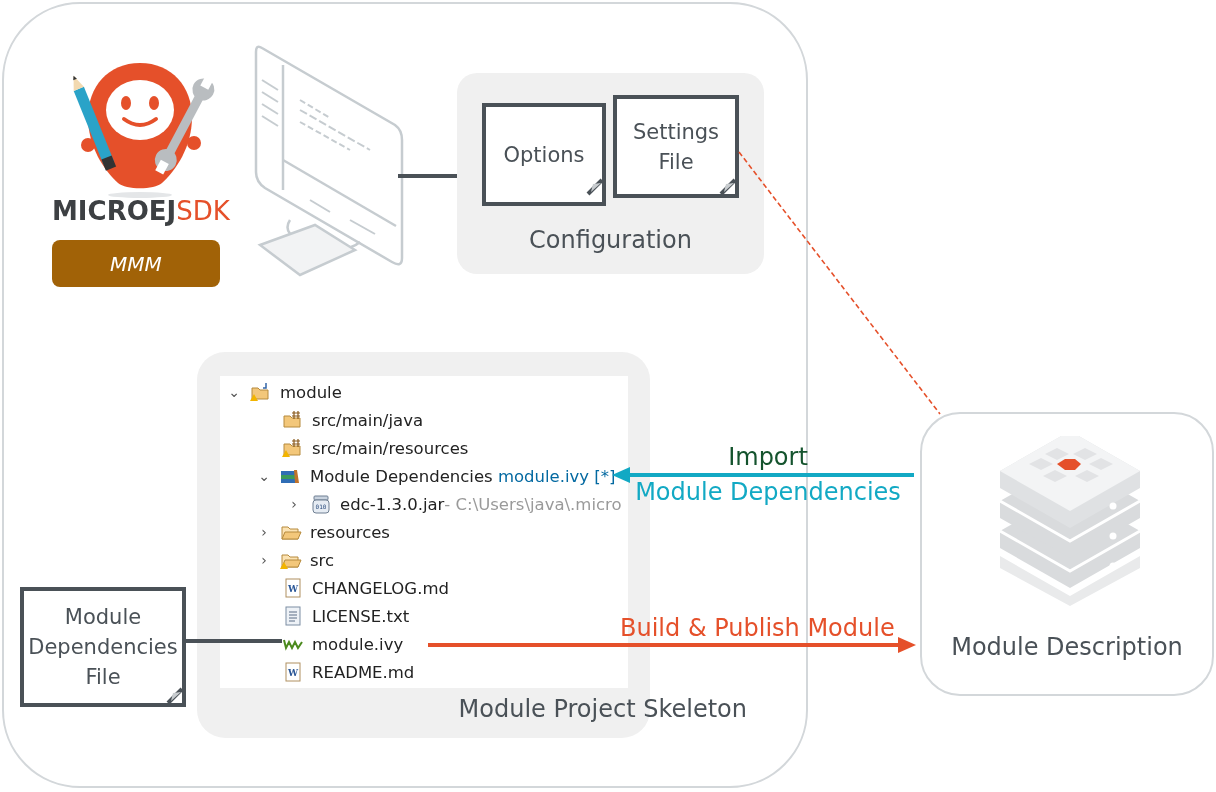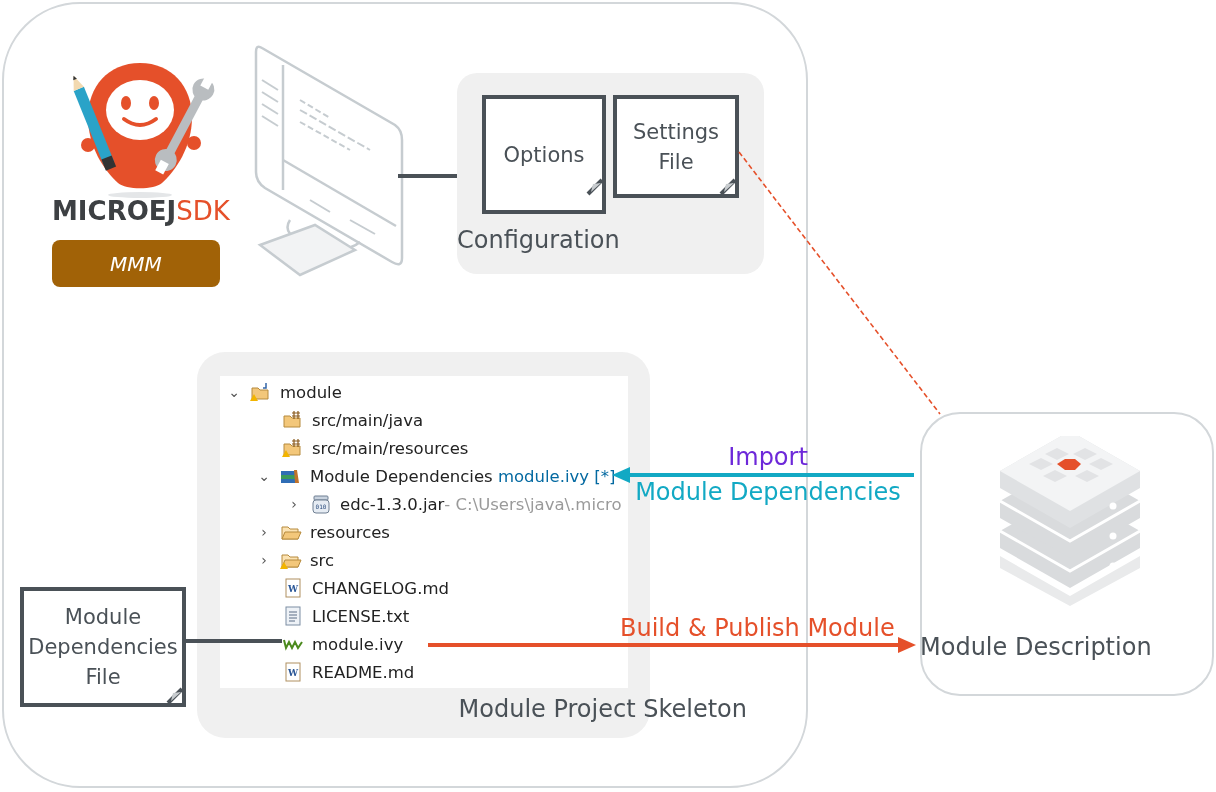--- a/index.html
+++ b/index.html
@@ -4,21 +4,21 @@
 <style>
   html,body{margin:0;padding:0;background:#fff;}
   body{width:1216px;height:792px;position:relative;overflow:hidden;font-family:"DejaVu Sans",sans-serif;color:#4a5157;}
   .abs{position:absolute;}
   #main-frame{left:2px;top:2px;width:806px;height:786px;border:2px solid #d3d7da;border-radius:78px;box-sizing:border-box;}
   #repo-box{left:920px;top:412px;width:294px;height:284px;border:2px solid #d3d7da;border-radius:40px;box-sizing:border-box;background:#fff;}
   #config-panel{left:457px;top:73px;width:307px;height:201px;background:#f0f0f0;border-radius:20px;}
   #skeleton-panel{left:197px;top:352px;width:453px;height:386px;background:#f0f0f0;border-radius:28px;}
   #tree-area{left:220px;top:376px;width:408px;height:312px;background:#fff;}
   .doc{background:#fff;border:4px solid #4a5157;box-sizing:border-box;display:flex;align-items:center;justify-content:center;text-align:center;font-size:21px;line-height:30px;color:#4a5157;}
-  .panel-label{font-size:24px;color:#4a5157;}
+  .panel-label{font-size:24px;color:#4a5157;text-align:center;}
   .tree-row{position:absolute;height:28px;display:flex;align-items:center;font-size:16.5px;color:#222;white-space:nowrap;}
   .tree-row .chev{width:16px;text-align:center;color:#555;font-size:14px;margin-right:8px;}
   .tree-row .ico{width:22px;height:20px;margin-right:8px;display:inline-block;}
   .muted{color:#9a9a9a;}
   .ivy-hint{color:#0369a1;}
   .mmm{left:52px;top:240px;width:168px;height:47px;background:#a16207;border-radius:8px;color:#fff;font-style:italic;font-size:20px;display:flex;align-items:center;justify-content:center;}
   .brand{left:52px;top:196px;font-size:26px;font-weight:bold;color:#3d4043;letter-spacing:0px;}
   .brand .sdk{color:#e5502a;font-weight:normal;}
   .flow-label{font-size:24px;white-space:nowrap;}
 </style>
@@ -78,21 +78,21 @@
     <line x1="80" y1="60" x2="110" y2="78" stroke-dasharray="6 3"></line>
     <line x1="80" y1="70" x2="150" y2="110" stroke-dasharray="8 3"></line>
     <line x1="80" y1="82" x2="130" y2="110" stroke-dasharray="6 3"></line>
     <line x1="90" y1="160" x2="110" y2="172"></line>
     <line x1="130" y1="180" x2="155" y2="194"></line>
   </g>
 </svg>
 <div class="abs" style="left:398px;top:174px;width:62px;height:4px;background:#4a5157"></div>
 
 <div id="config-panel" class="abs"></div>
-<div class="abs doc" style="left:482px;top:95px;width:124px;height:119px">
+<div class="abs doc" style="left:482px;top:103px;width:124px;height:103px">
   <span>Options</span>
 </div>
 <div class="abs doc" style="left:613px;top:95px;width:126px;height:103px;flex-direction:column">
   <span>Settings</span>
   <span>File</span>
 </div>
 <svg class="abs" style="left:584px;top:176px" width="22" height="22">
     <path d="M18 4 L4 18" stroke="#4a5157" stroke-width="4"></path>
     <path d="M17 7 L9 8 L7 16 Z" fill="#c8cccf"></path>
   </svg>
@@ -214,21 +214,21 @@
 <svg class="abs" style="left:164px;top:685px" width="22" height="22">
     <path d="M18 4 L4 18" stroke="#4a5157" stroke-width="4"></path>
     <path d="M17 7 L9 8 L7 16 Z" fill="#c8cccf"></path>
   </svg>
 <div class="abs" style="left:186px;top:639px;width:96px;height:4px;background:#4a5157"></div>
 
 <svg class="abs" style="left:612px;top:466px" width="304" height="18">
   <line x1="16" y1="9" x2="302" y2="9" stroke="#12a9c4" stroke-width="4"></line>
   <polygon points="0,9 18,1 18,17" fill="#12a9c4"></polygon>
 </svg>
-<div class="abs flow-label" style="left:620px;top:443px;width:296px;text-align:center;color:#6d28d9">Import</div>
+<div class="abs flow-label" style="left:620px;top:443px;width:296px;text-align:center;color:#14532d">Import</div>
 <div class="abs flow-label" style="left:620px;top:478px;width:296px;text-align:center;color:#12a9c4">Module Dependencies</div>
 
 <svg class="abs" style="left:428px;top:636px" width="488" height="18">
   <line x1="0" y1="9" x2="470" y2="9" stroke="#e5502a" stroke-width="4"></line>
   <polygon points="488,9 470,1 470,17" fill="#e5502a"></polygon>
 </svg>
 <div class="abs flow-label" style="left:620px;top:614px;color:#e5502a">Build &amp; Publish Module</div>
 
 <svg class="abs" style="left:995px;top:436px" width="150" height="170">
   <g>

